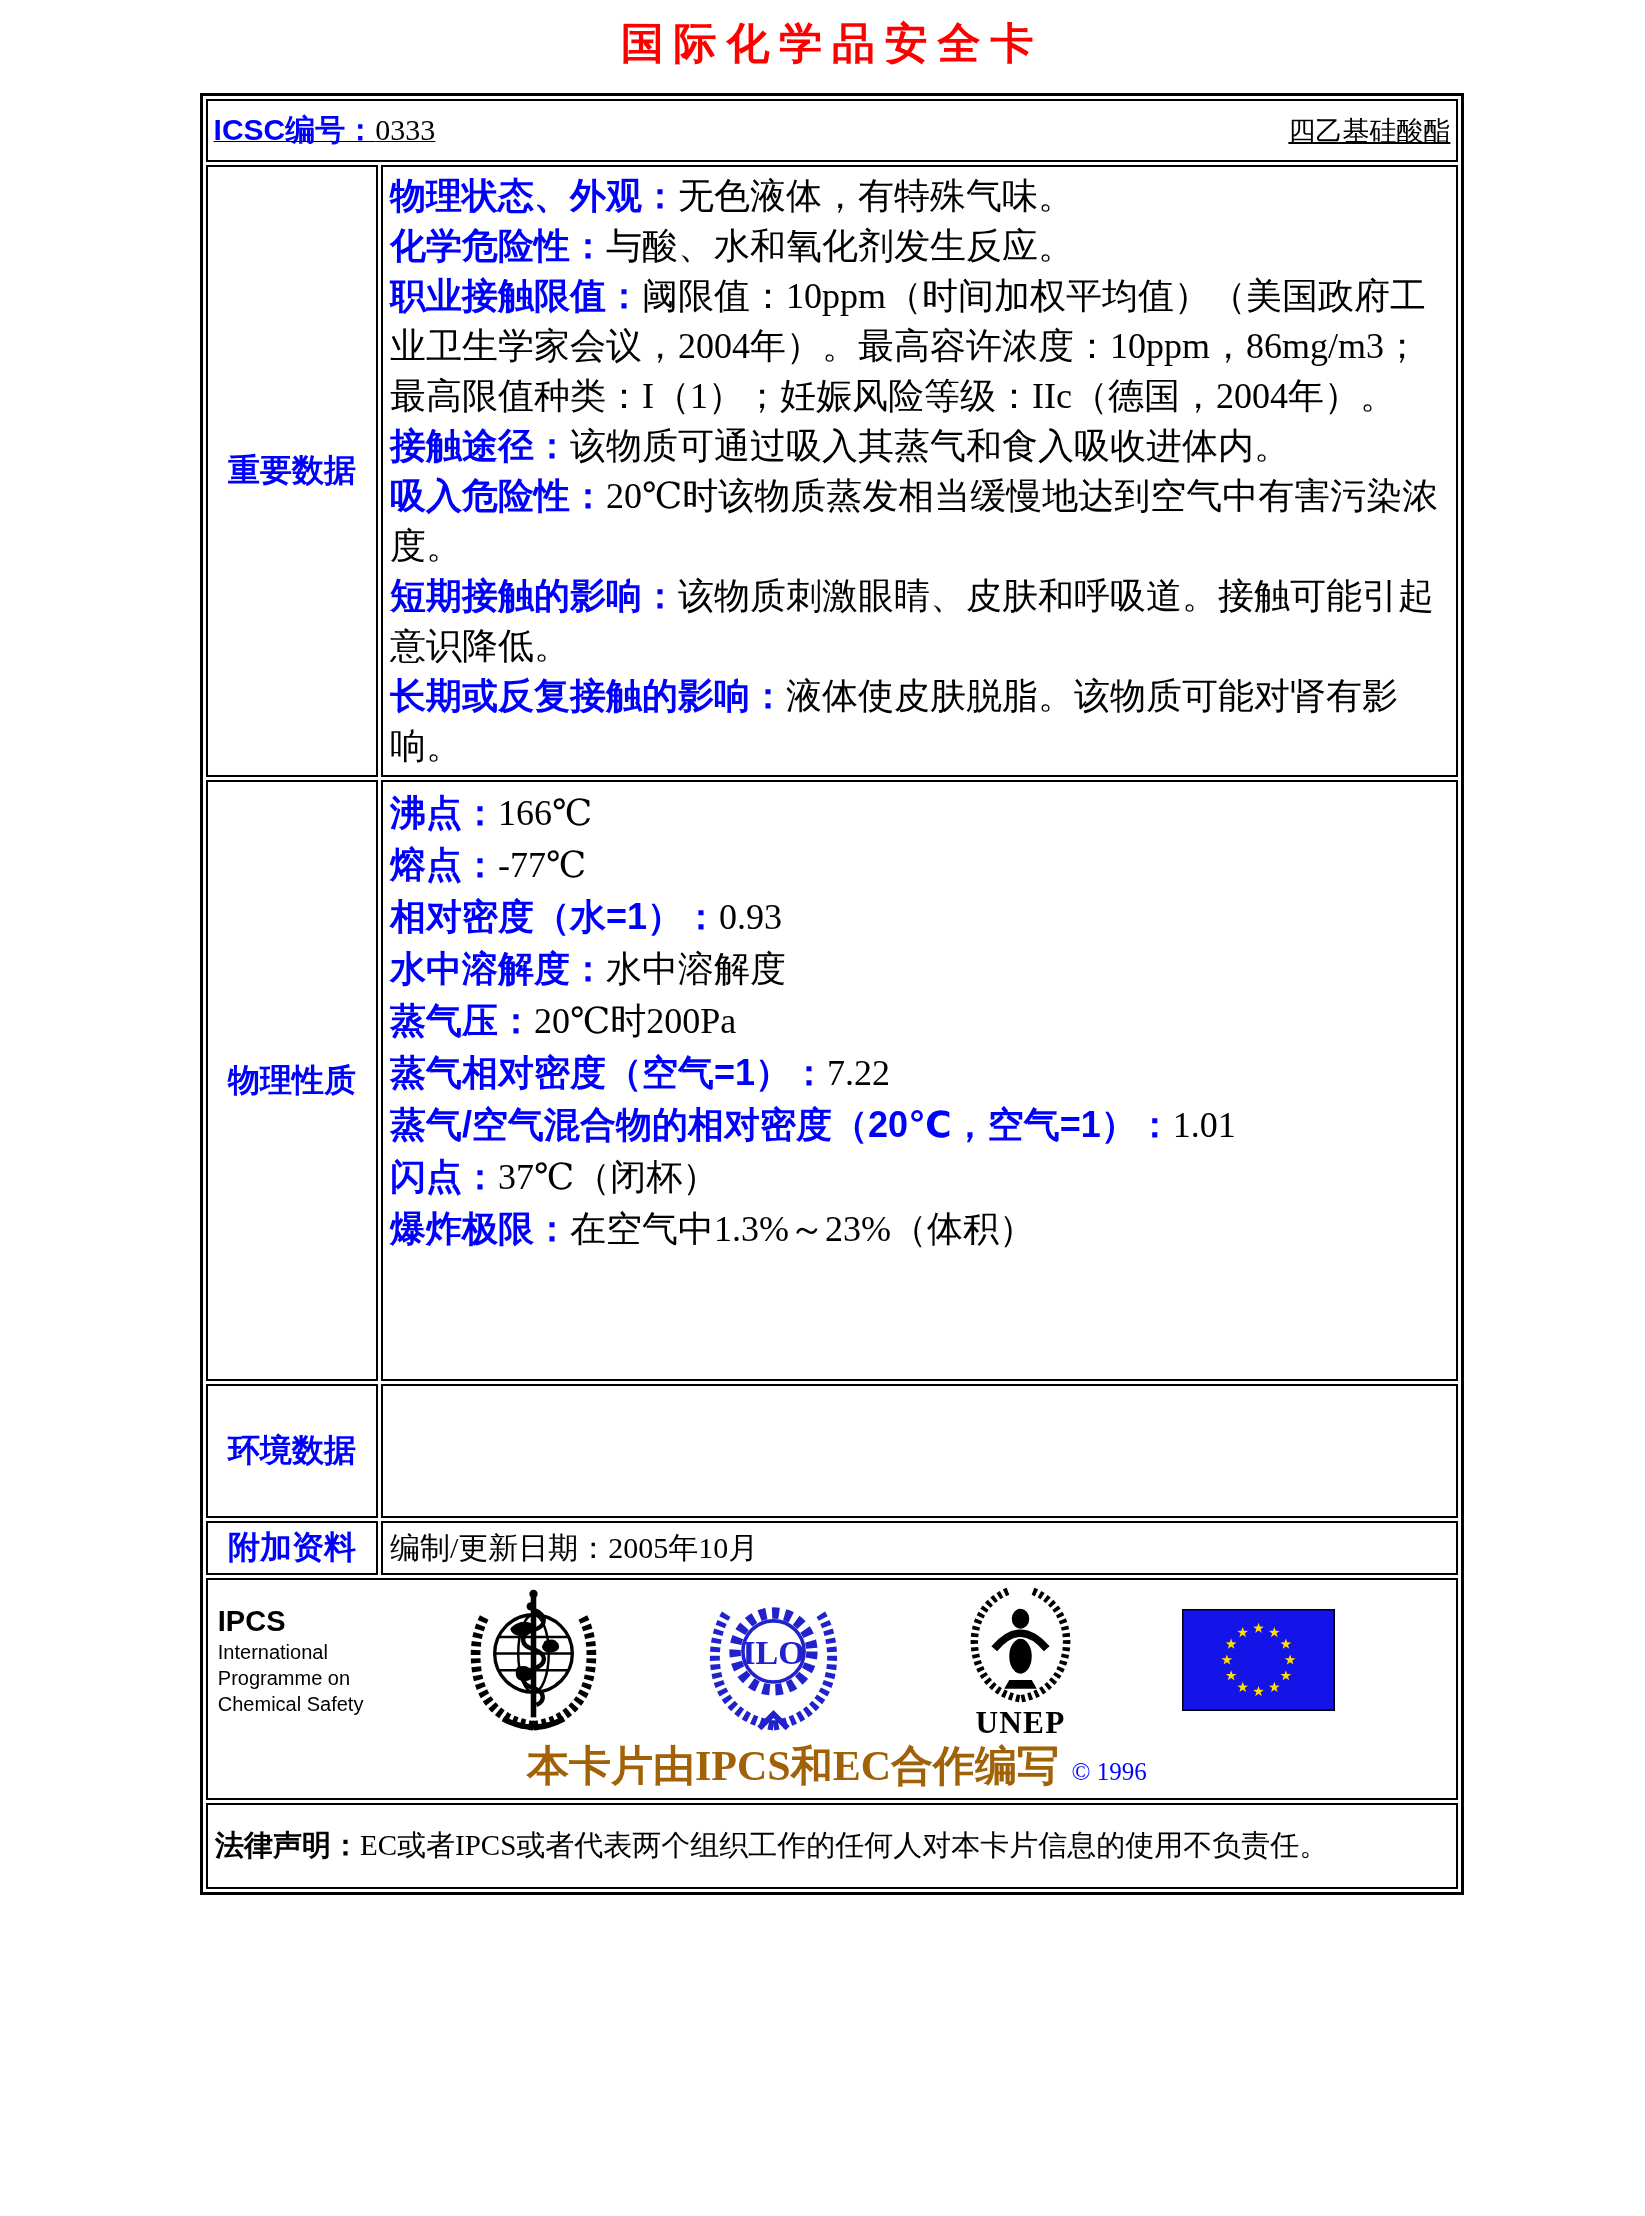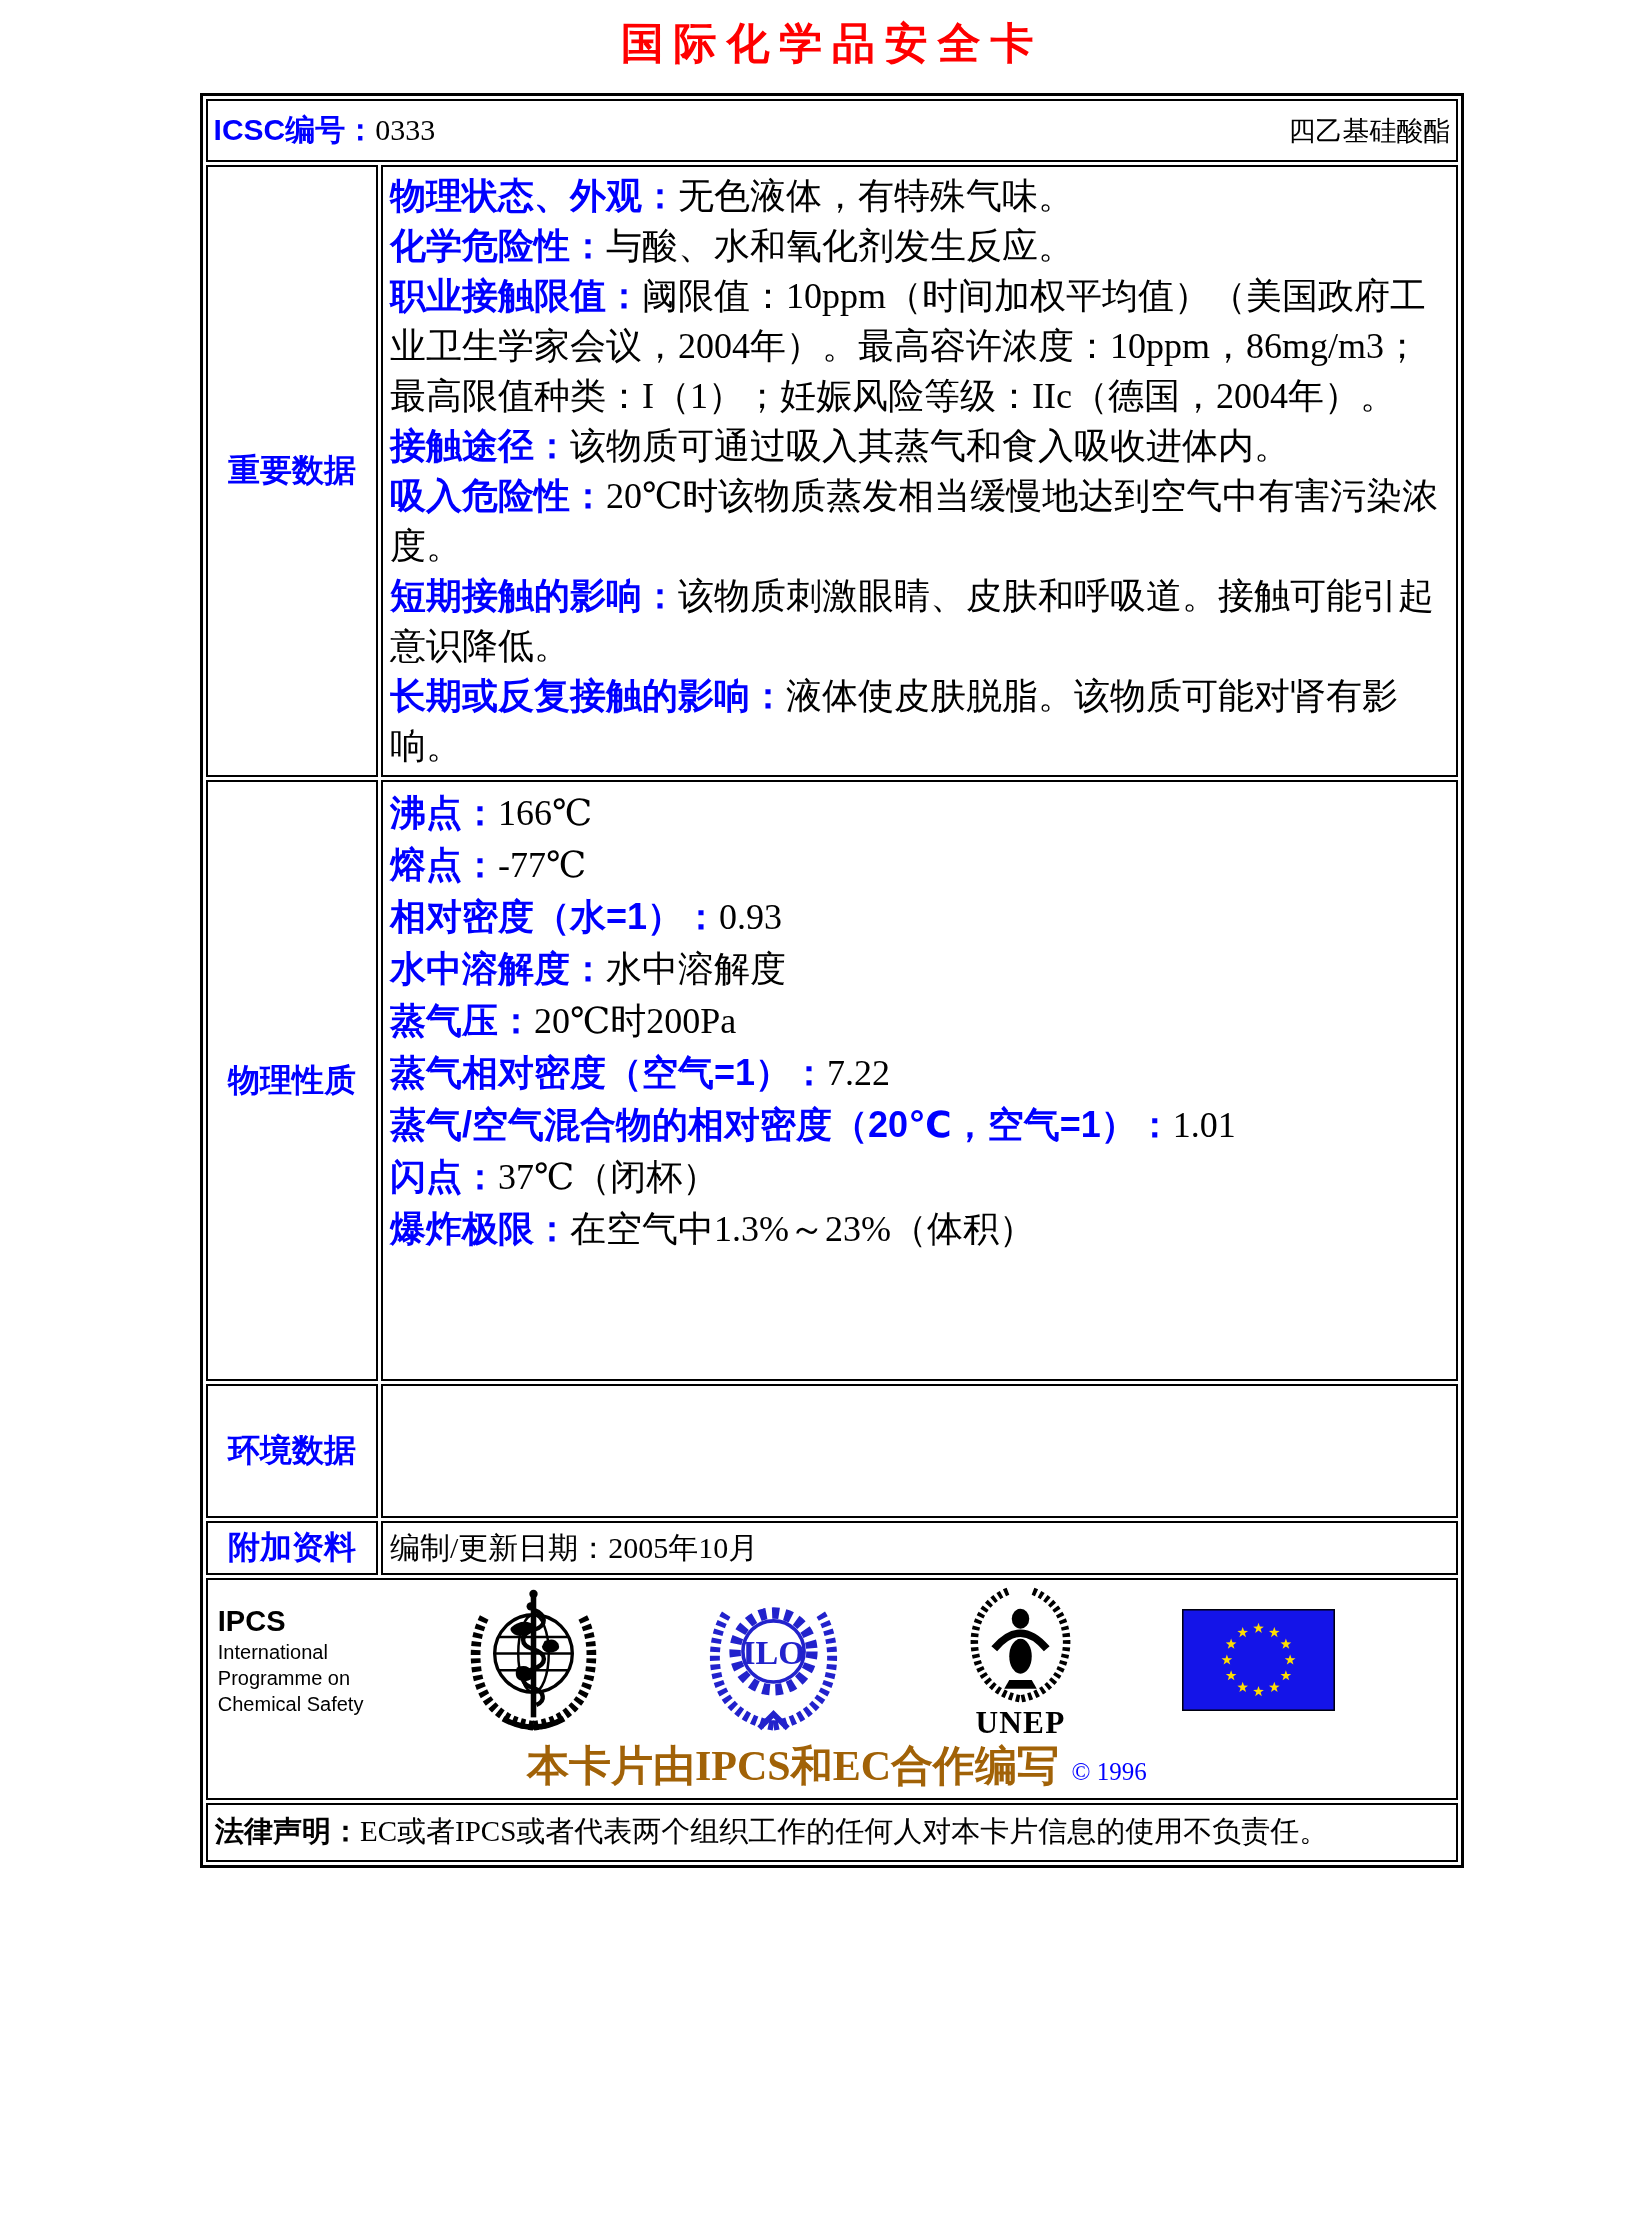--- a/index.html
+++ b/index.html
@@ -29,41 +29,41 @@
     border-spacing:3.5px;
     table-layout:fixed;
     background:#fff;
   }
   col.c-label { width:172px; }
   td {
     border:2.1px solid #000;
     overflow:hidden;
     background:#fff;
   }
-  td.header-cell { height:63px; vertical-align:middle; padding:0 5.6px; }
+  td.header-cell { height:63px; vertical-align:middle; padding:0 5.6px;text-decoration:underline; }
   .header-flex { display:flex; justify-content:space-between; align-items:baseline; }
   .icsc-label {
     color:#0000FF; font-weight:bold; font-size:30px;
     font-family:"Liberation Sans","DejaVu Sans",sans-serif;
   }
   .icsc-number { font-size:30px; color:#000; }
   .chem-name { font-size:27px; color:#000; }
   td.label-cell {
     text-align:center; vertical-align:middle;
     color:#0000FF; font-weight:bold; font-size:32px;
     font-family:"Liberation Sans","DejaVu Sans",sans-serif;
   }
   td.content-cell { vertical-align:top; padding:4.2px 7px; }
   td.h-important { height:582px; }
   td.h-physical  { height:601px; }
   td.h-env       { height:134px;margin-left:41px; }
   td.h-notes     { height:92px; }
   td.h-add       { height:43px; vertical-align:middle; }
   td.h-logos     { height:183px; vertical-align:top; padding:8.4px 0 4.2px 9.8px; }
-  td.h-legal     { height:59px; vertical-align:middle; padding:0 7px; }
+  td.h-legal     { height:86px; vertical-align:middle; padding:0 7px; }
   .entry { font-size:36px; line-height:50px; }
   .phys .entry { line-height:52px; }
   .elabel {
     color:#0000FF; font-weight:bold;
     font-family:"Liberation Sans","DejaVu Sans",sans-serif;
   }
   .etext { color:#000; font-family:"Liberation Serif","DejaVu Serif",serif; }
   .add-text { font-size:30px; color:#000; }
   .legal-label {
     color:#000; font-weight:bold; font-size:29px;

